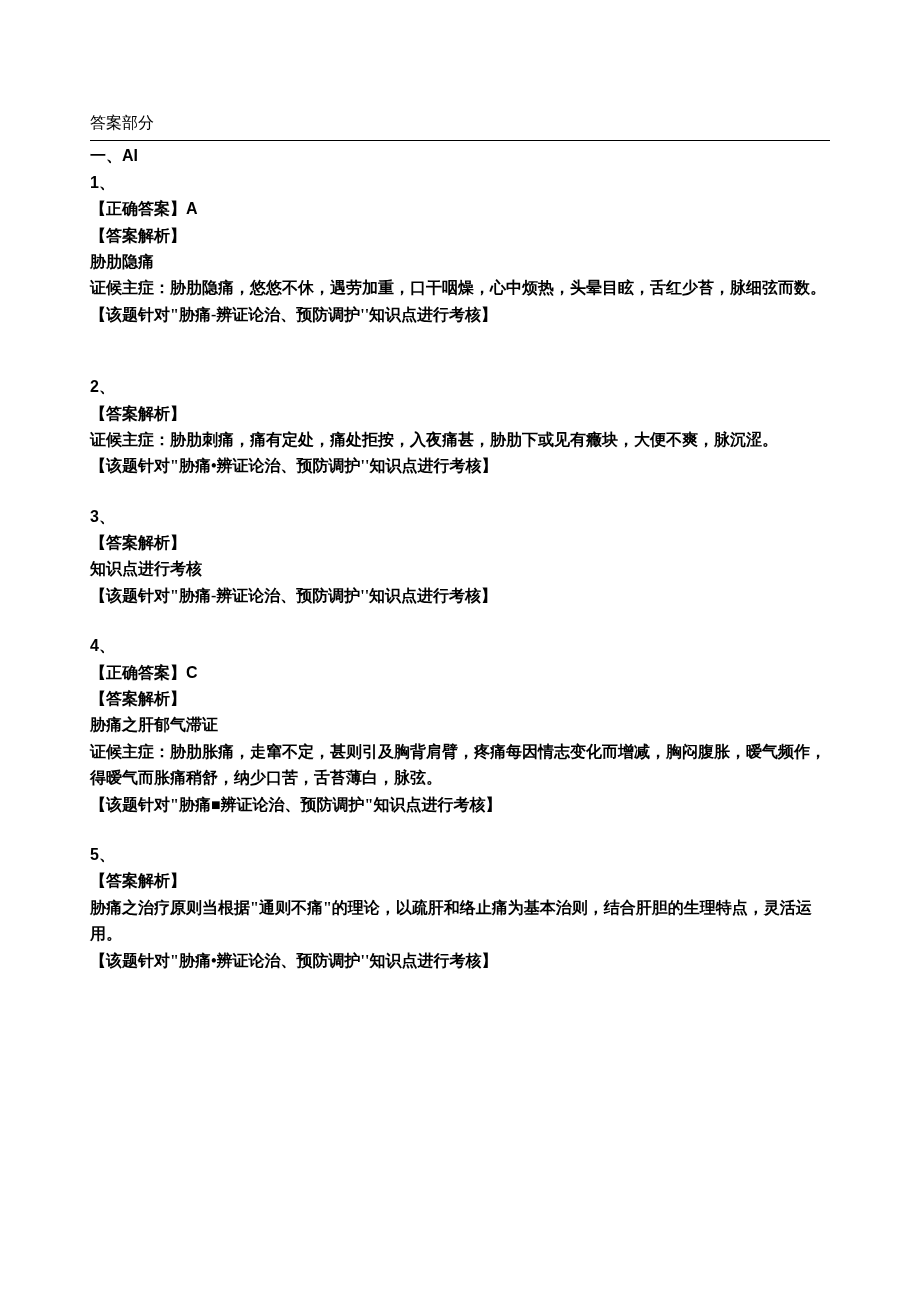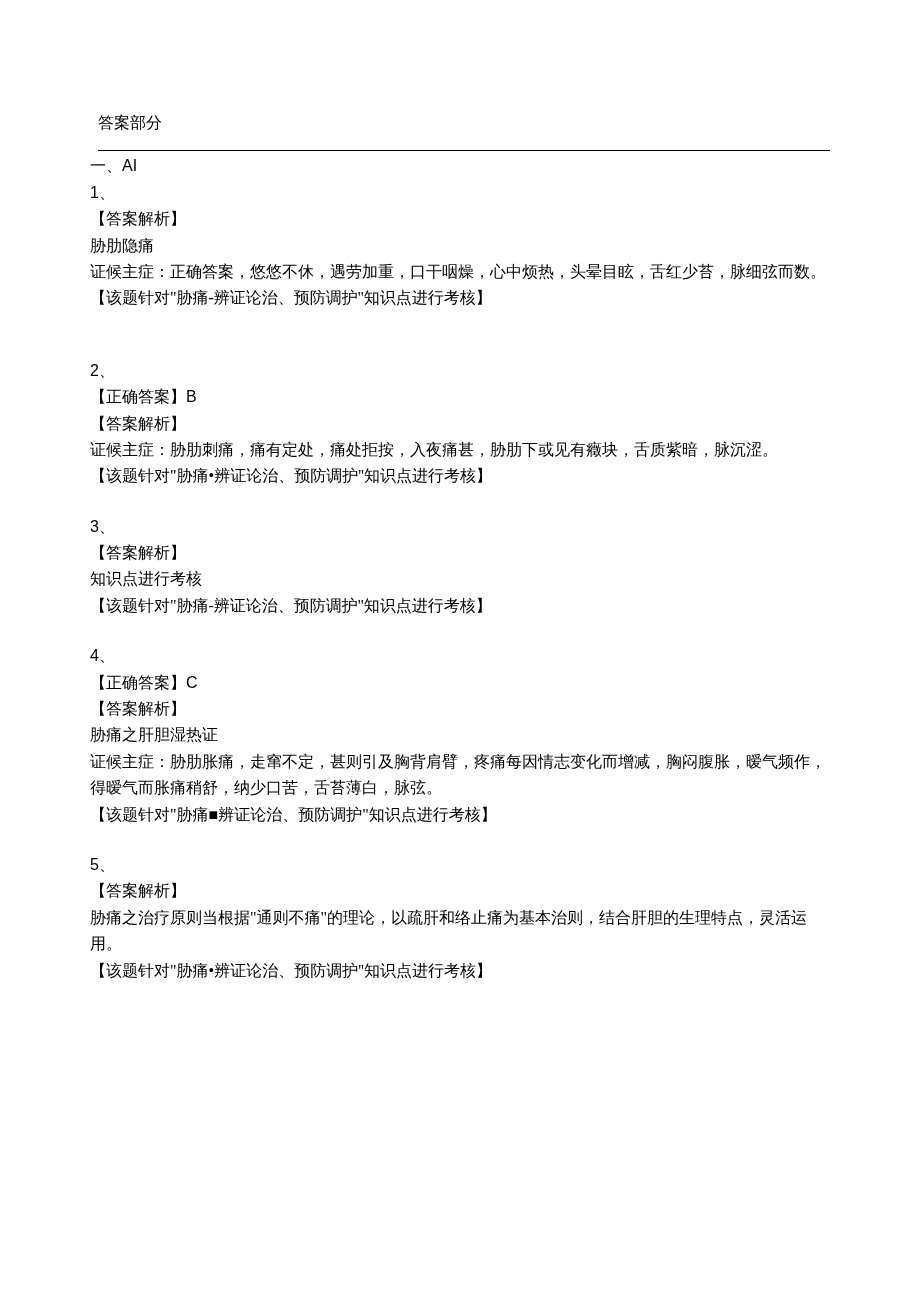--- a/index.html
+++ b/index.html
@@ -11,86 +11,86 @@
   body {
     font-family: "SimSun", "宋体", serif;
     font-size: 16px;
     color: #000;
     line-height: 1.65;
     padding: 110px 90px 60px 90px;
     box-sizing: border-box;
   }
   .title-underline {
     border-bottom: 1px solid #000;
-    padding-bottom: 14px;
+    padding-bottom: 4px;
     margin-bottom: 2px;
-    margin-left: 8px;
   }
   .section-header {
     font-family: "Microsoft YaHei", Arial, sans-serif;
   }
   .q-block {
     margin-bottom: 24px;
   }
   .q-block .qno {
     font-family: Arial, "Microsoft YaHei", sans-serif;
   }
   .latin {
     font-family: Arial, sans-serif;
   }
   p {
     margin: 0;
+    font-weight: bold;
   }
   .spacer {
     height: 22px;
   }
 </style>
 </head>
 <body>
 
 <div class="title-underline">
   <span>答案部分</span>
 </div>
 
 <p class="section-header">一、AI</p>
 
 <div class="q-block">
   <p><span class="qno">1、</span></p>
+  <p>
+    <span>【正确答案】</span><span class="latin">A</span>
+  </p>
   <p>【答案解析】</p>
   <p>胁肋隐痛</p>
-  <p>证候主症：正确答案，悠悠不休，遇劳加重，口干咽燥，心中烦热，头晕目眩，舌红少苔，脉细弦而数。</p>
+  <p>证候主症：胁肋隐痛，悠悠不休，遇劳加重，口干咽燥，心中烦热，头晕目眩，舌红少苔，脉细弦而数。</p>
   <p>【该题针对"胁痛-辨证论治、预防调护''知识点进行考核】</p>
 </div>
 
 <div class="spacer"></div>
 
 <div class="q-block">
   <p><span class="qno">2、</span></p>
-  <p>
-    <span>【正确答案】</span><span class="latin">B</span>
-  </p>
   <p>【答案解析】</p>
-  <p>证候主症：胁肋刺痛，痛有定处，痛处拒按，入夜痛甚，胁肋下或见有癥块，舌质紫暗，脉沉涩。</p>
+  <p>证候主症：胁肋刺痛，痛有定处，痛处拒按，入夜痛甚，胁肋下或见有癥块，大便不爽，脉沉涩。</p>
   <p>【该题针对"胁痛•辨证论治、预防调护''知识点进行考核】</p>
 </div>
 
 <div class="q-block">
   <p><span class="qno">3、</span></p>
   <p>【答案解析】</p>
   <p>知识点进行考核</p>
   <p>【该题针对"胁痛-辨证论治、预防调护''知识点进行考核】</p>
 </div>
 
 <div class="q-block">
   <p><span class="qno">4、</span></p>
   <p>
     <span>【正确答案】</span><span class="latin">C</span>
   </p>
   <p>【答案解析】</p>
-  <p>胁痛之肝胆湿热证</p>
+  <p>胁痛之肝郁气滞证</p>
   <p>证候主症：胁肋胀痛，走窜不定，甚则引及胸背肩臂，疼痛每因情志变化而增减，胸闷腹胀，暧气频作，得暧气而胀痛稍舒，纳少口苦，舌苔薄白，脉弦。</p>
   <p>【该题针对"胁痛■辨证论治、预防调护"知识点进行考核】</p>
 </div>
 
 <div class="q-block">
   <p><span class="qno">5、</span></p>
   <p>【答案解析】</p>
   <p>胁痛之治疗原则当根据"通则不痛"的理论，以疏肝和络止痛为基本治则，结合肝胆的生理特点，灵活运用。</p>
   <p>【该题针对"胁痛•辨证论治、预防调护''知识点进行考核】</p>
 </div>

